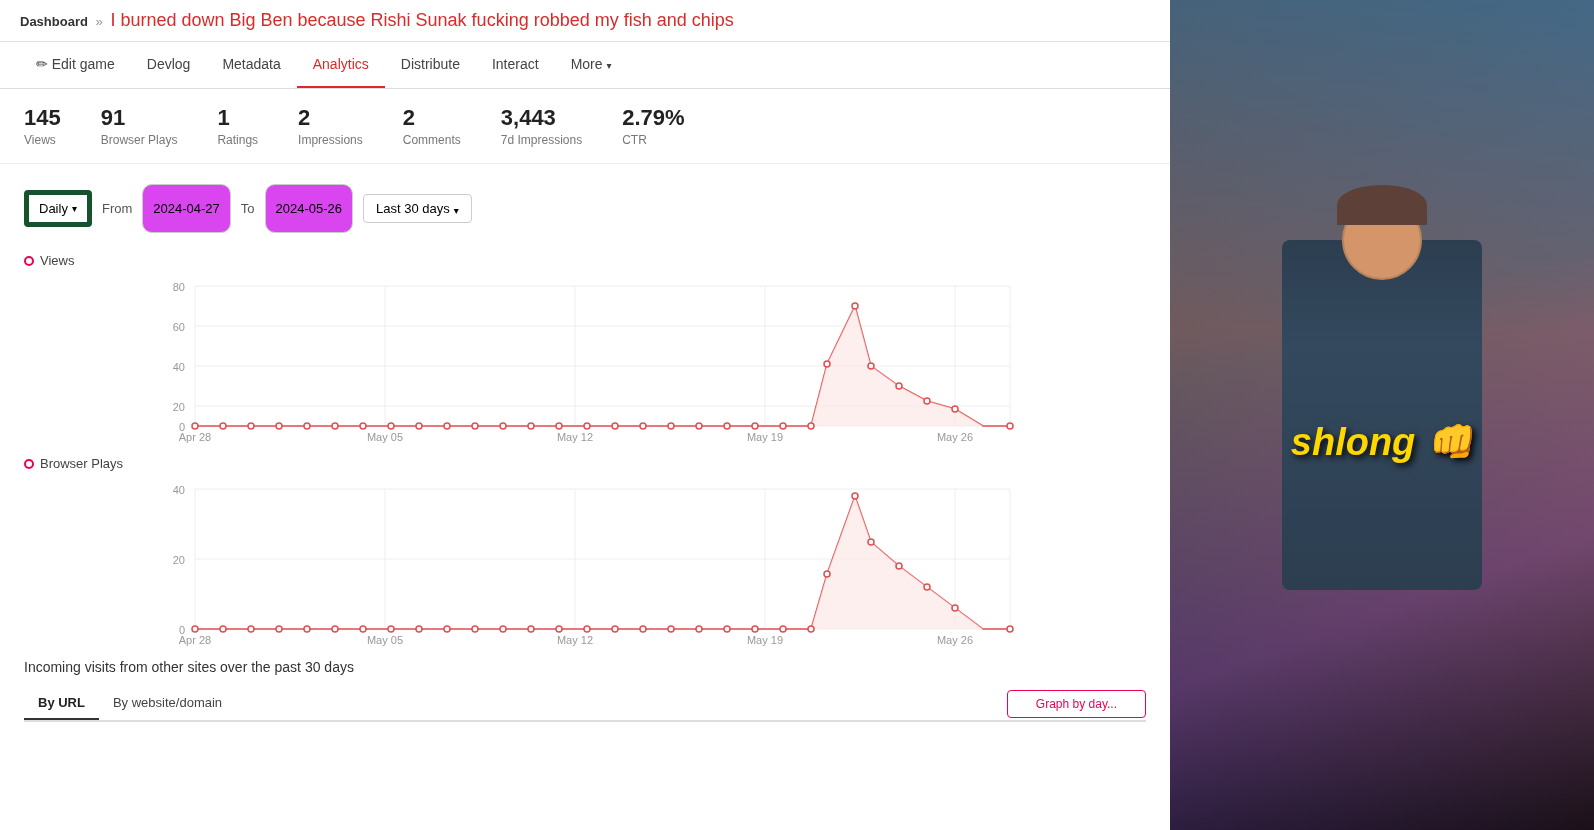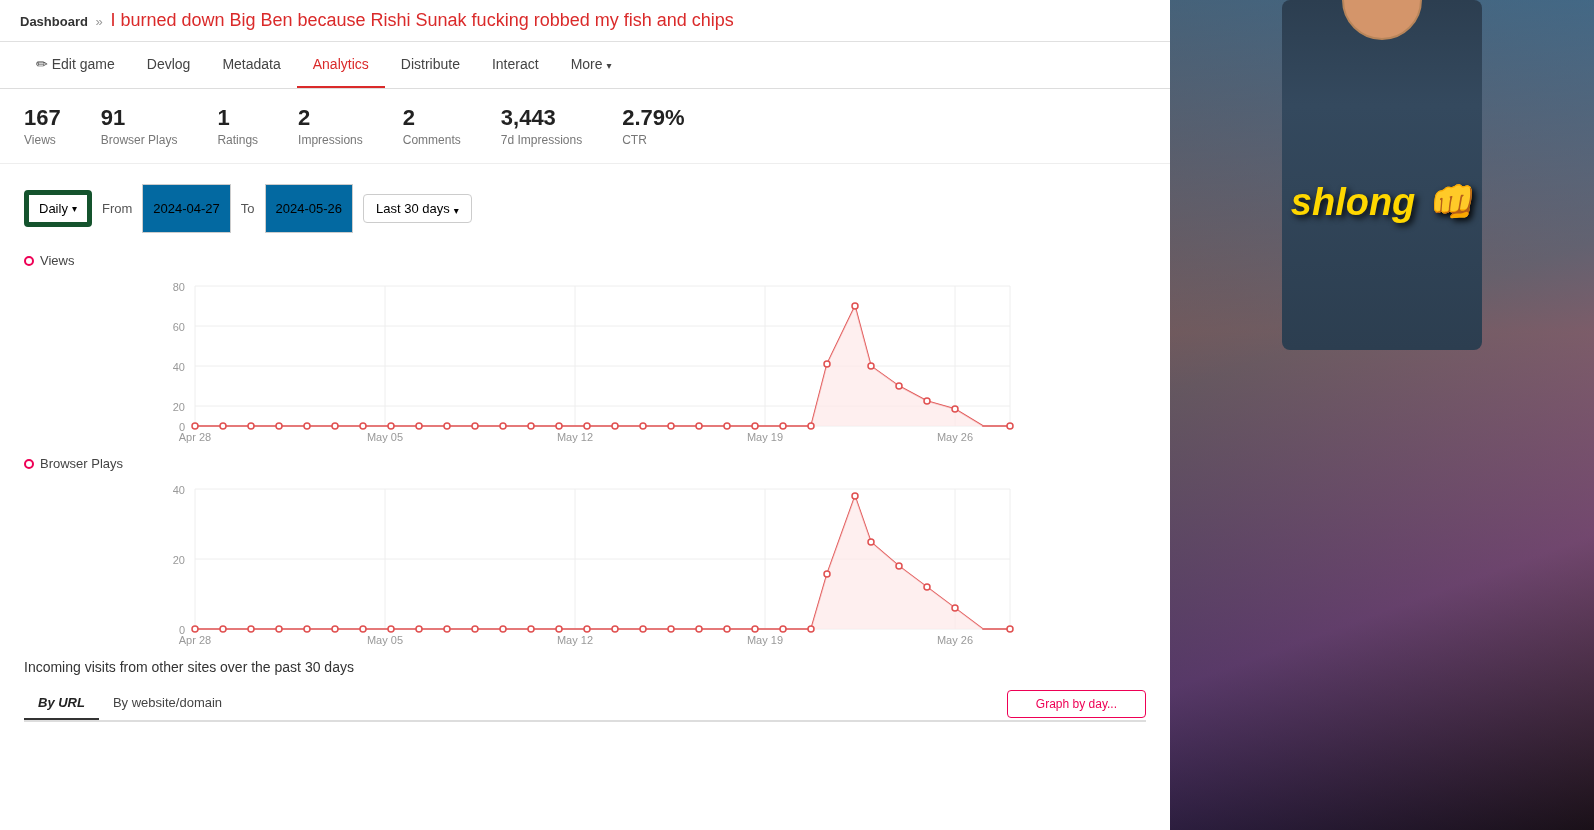--- a/index.html
+++ b/index.html
@@ -18,34 +18,34 @@
     .stats-bar { display: flex; padding: 16px 24px; gap: 40px; border-bottom: 1px solid #eee; }
     .stat-item { display: flex; flex-direction: column; }
     .stat-value { font-size: 22px; font-weight: 600; color: #222; }
     .stat-label { font-size: 12px; color: #777; margin-top: 2px; }
 
     .analytics-body { padding: 20px 24px; }
 
     .filter-bar { display: flex; align-items: center; gap: 10px; margin-bottom: 20px; }
     .filter-select { border: 5px solid #14532d; border-radius: 4px; padding: 6px 10px; font-size: 13px; background: #fff; cursor: pointer; display: flex; align-items: center; gap: 4px; }
     .filter-label { font-size: 13px; color: #555; }
-    .date-input { border: 1px solid #ccc; border-radius: 0; padding: 16px 10px; font-size: 13px; background: #0369a1; }
+    .date-input { border: 1px solid #ccc; border-radius: 10px; padding: 16px 10px; font-size: 13px; background: #d946ef; }
     .date-range-btn { border: 1px solid #ccc; border-radius: 4px; padding: 6px 12px; font-size: 13px; background: #fff; cursor: pointer; display: flex; align-items: flex-end; gap: 4px; }
 
     .chart-section { margin-bottom: 20px; }
     .chart-label { display: flex; align-items: center; gap: 6px; font-size: 13px; color: #444; margin-bottom: 8px; }
     .chart-dot { width: 10px; height: 10px; border-radius: 50%; border: 2px solid #e05; background: transparent; display: inline-block; }
 
     .chart-container { position: relative; width: 100%; height: 160px; }
     svg.chart { width: 100%; height: 100%; overflow: visible; }
 
     .incoming-visits { margin-top: 10px; }
     .incoming-title { font-size: 14px; color: #333; margin-bottom: 12px; }
     .referrer-tab { padding: 8px 14px; font-size: 13px; cursor: pointer; color: #444; border-bottom: 2px solid transparent; }
-    .referrer-tab.active { color: #222; border-bottom: 2px solid #333; font-weight: 600; font-style: italic; }
+    .referrer-tab.active { color: #222; border-bottom: 2px solid #333; font-weight: 600; }
     .graph-by-day-btn { margin-left: auto; border: 1px solid #e05; color: #e05; background: #fff; border-radius: 4px; padding: 6px 28px; font-size: 12px; cursor: pointer; }
 
     .referrer-table { width: 100%; border-collapse: collapse; margin-top: 0; border: 1px solid #eee; }
     .referrer-table th { text-align: left; padding: 10px 14px; font-size: 13px; font-weight: 600; color: #333; background: #fafafa; border-bottom: 1px solid #ddd; }
     .referrer-table th:last-child { text-align: right; }
     .referrer-table td { padding: 10px 14px; font-size: 13px; border-bottom: 1px solid #f0f0f0; }
     .referrer-table td:last-child { text-align: right; color: #333; }
     .referrer-table td a { color: #da2a2a; text-decoration: none; }
 
     .side-panel { width: 424px; background: #1a1a1a; position: relative; overflow: hidden; min-height: 830px; }
@@ -76,21 +76,21 @@
     <div class="tab-item">Distribute</div>
     <div class="tab-item">Interact</div>
     <div class="tab-item">
       <span>More</span>
       <span class="chevron">▾</span>
     </div>
   </div>
 
   <div class="stats-bar">
     <div class="stat-item">
-      <span class="stat-value">167</span>
+      <span class="stat-value">145</span>
       <span class="stat-label">Views</span>
     </div>
     <div class="stat-item">
       <span class="stat-value">91</span>
       <span class="stat-label">Browser Plays</span>
     </div>
     <div class="stat-item">
       <span class="stat-value">1</span>
       <span class="stat-label">Ratings</span>
     </div>
@@ -275,21 +275,21 @@
         <div class="referrer-tab">By website/domain</div>
         <button class="graph-by-day-btn">Graph by day...</button>
       </div>
 
     </div>
 
   </div>
 </div>
 
 <div class="side-panel">
-  <div style="width:100%; height:100%; background: linear-gradient(160deg, #1a1a2e 0%, #0f3460 40%, #533483 70%, #1a0a0a 100%); position:relative; display:flex; justify-content:center;">
+  <div style="width:100%; height:100%; background: linear-gradient(160deg, #1a1a2e 0%, #0f3460 40%, #533483 70%, #1a0a0a 100%); position:relative; display:flex; align-items:center; justify-content:center;">
 
     <div style="position:absolute; top:0; left:0; right:0; bottom:0; background: linear-gradient(to bottom, #87CEEB 0%, #ff9966 40%, #1a1a2e 100%); opacity:0.4;"></div>
 
     <div style="position:relative; z-index:2; text-align:center;">
       <div style="width:200px; height:350px; background: linear-gradient(to bottom, #2c3e50 0%, #34495e 30%, #2c3e50 100%); border-radius:8px; position:relative; margin:0 auto;">
 
         <div style="width:80px; height:80px; background:#d4956a; border-radius:50%; position:absolute; top:-40px; left:50%; transform:translateX(-50%); border:2px solid #b8855a;"></div>
 
         <div style="width:90px; height:40px; background:#5d4037; border-radius:50% 50% 0 0; position:absolute; top:-55px; left:50%; transform:translateX(-50%);"></div>
       </div>

